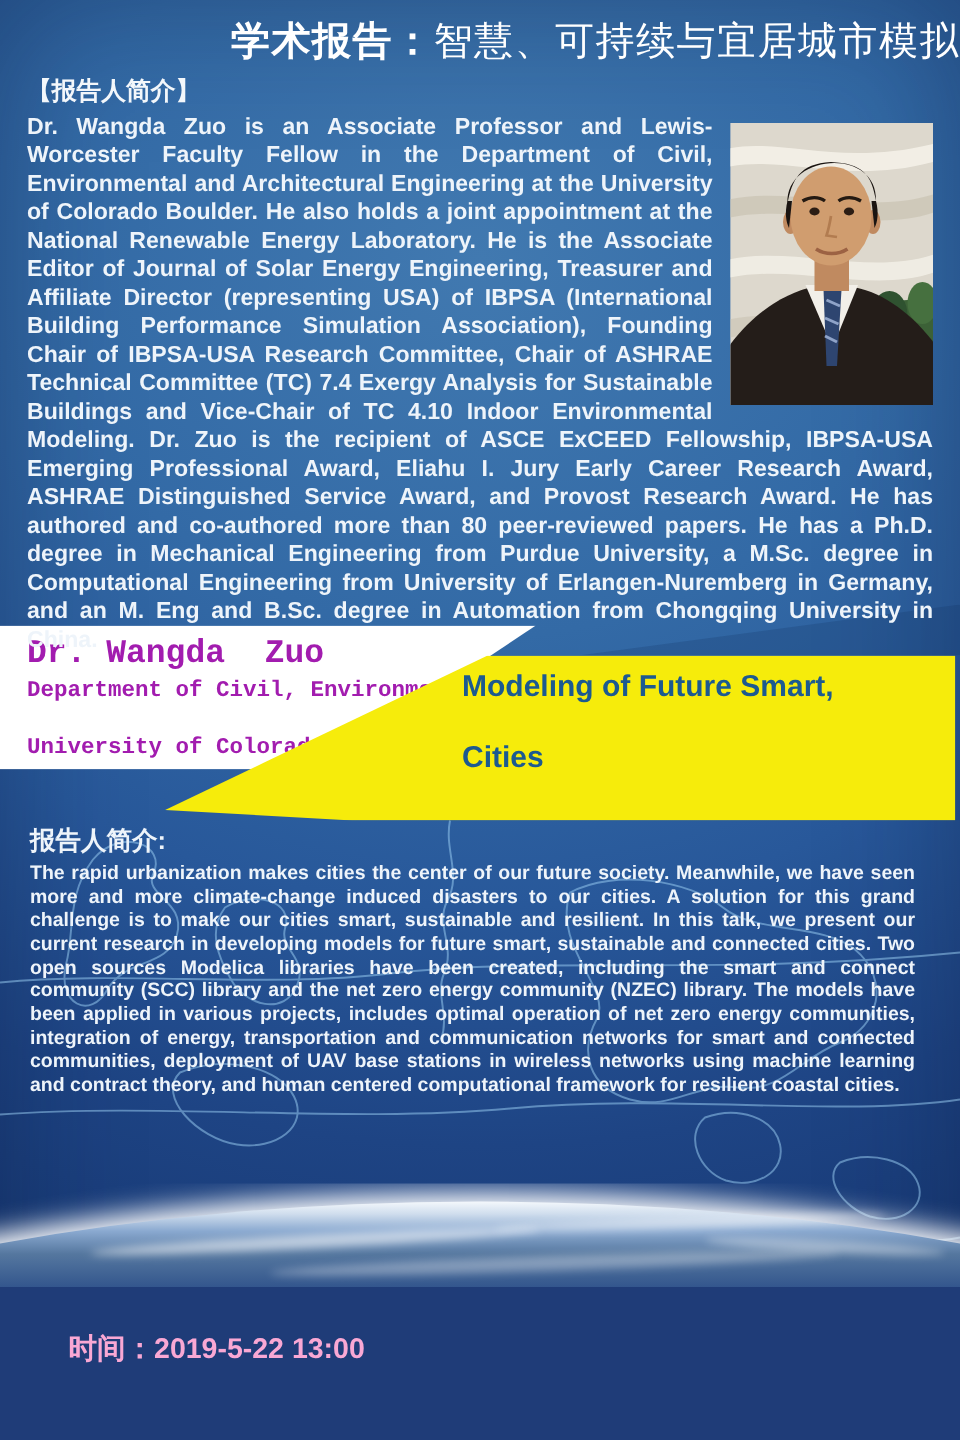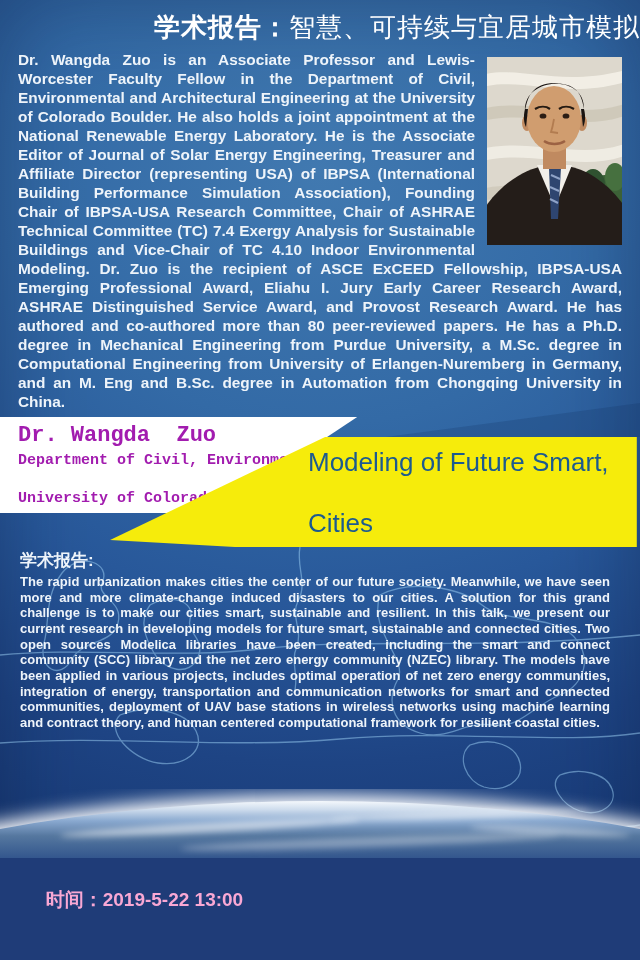--- a/index.html
+++ b/index.html
@@ -25,21 +25,21 @@
   .white-banner-inner{padding:6px 0 0 18px;color:#a21caf;font-family:Liberation Mono, monospace;}
   .speaker-name{font-size:22px;font-weight:700;margin:0 0 3px 0;white-space:pre-wrap;}
   .speaker-dept{font-size:15px;font-weight:700;line-height:1.28;margin:0;}
   
   .diag-shade{position:absolute;left:330px;top:403px;width:310px;height:34px;z-index:1;background:rgba(14,44,92,.20);
     -webkit-clip-path:polygon(18% 100%,100% 0,100% 100%);clip-path:polygon(18% 100%,100% 0,100% 100%);}
   
   .yellow-banner{position:absolute;left:0;top:437px;width:640px;height:110px;z-index:2;background:#f6ec0b;
     -webkit-clip-path:polygon(50.8% 0,99.5% 0,99.5% 100%,36.7% 100%,17.2% 93.6%);
     clip-path:polygon(50.8% 0,99.5% 0,99.5% 100%,36.7% 100%,17.2% 93.6%);}
-  .talk-title{position:absolute;left:308px;top:447px;z-index:3;color:#1c5a90;font-size:26px;font-weight:400;line-height:1.18;}
+  .talk-title{position:absolute;left:308px;top:447px;z-index:3;color:#1c5a90;font-size:20px;font-weight:700;line-height:1.18;}
   
   .abstract{position:absolute;left:20px;top:549px;width:602px;z-index:3;color:#eef4fa;}
   .abstract-heading{font-size:17px;font-weight:700;margin:0;}
   .abstract-text{margin:2px 12px 0 0;font-size:13px;font-weight:700;line-height:1.205;text-align:justify;}
   
   .map-decor{position:absolute;left:0;top:535px;z-index:1;opacity:.5;pointer-events:none;}
   
   .earth-strip{position:absolute;left:0;top:789px;width:640px;height:69px;overflow:hidden;z-index:2;}
   .earth-glow{position:absolute;left:-536px;top:6px;width:1712px;height:764px;border-radius:50%;background:#fff;filter:blur(9px);}
   .earth-globe{position:absolute;left:-530px;top:12px;width:1700px;height:760px;border-radius:50%;
@@ -57,20 +57,21 @@
 </head>
 <body>
 
 <div class="poster">
 
   <div class="header-title">
     <span class="t-label">学术报告：</span><span class="t-rest">智慧、可持续与宜居城市模拟</span>
   </div>
 
   <div class="bio">
+    <p class="bio-heading">【报告人简介】</p>
     <div class="photo">
       <svg width="135" height="188" viewBox="0 0 135 188">
         <rect x="0" y="0" width="135" height="188" fill="#ddd8cd"></rect>
         <path d="M-5,18 C30,8 70,30 135,14 L135,26 C75,42 35,20 -5,30 Z" fill="#f4f1e8" opacity=".9"></path>
         <path d="M-5,52 C40,40 90,64 140,46 L140,58 C95,76 45,52 -5,64 Z" fill="#c9c3b2" opacity=".7"></path>
         <path d="M-5,92 C40,80 95,104 140,86 L140,98 C95,116 45,92 -5,104 Z" fill="#f4f1e8" opacity=".8"></path>
         <path d="M-5,132 C40,120 95,144 140,126 L140,138 C95,156 45,132 -5,144 Z" fill="#c9c3b2" opacity=".6"></path>
         <ellipse cx="118" cy="150" rx="26" ry="32" fill="#3c6137"></ellipse>
         <ellipse cx="106" cy="128" rx="12" ry="16" fill="#2f5230"></ellipse>
         <ellipse cx="128" cy="120" rx="10" ry="14" fill="#46703f"></ellipse>
@@ -125,21 +126,21 @@
   </div>
 
   <div class="yellow-banner"></div>
   <div class="talk-title">
     <span>Modeling of Future Smart,</span><br>
     <br>
     <span>Cities</span>
   </div>
 
   <div class="abstract">
-    <p class="abstract-heading">学术报告:</p>
+    <p class="abstract-heading">报告人简介:</p>
     <p class="abstract-text">The rapid urbanization makes cities the center of our future society. Meanwhile, we have seen more and more climate-change induced disasters to our cities. A solution for this grand challenge is to make our cities smart, sustainable and resilient. In this talk, we present our current research in developing models for future smart, sustainable and connected cities. Two open sources Modelica libraries have been created, including the smart and connect community (SCC) library and the net zero energy community (NZEC) library. The models have been applied in various projects, includes optimal operation of net zero energy communities, integration of energy, transportation and communication networks for smart and connected communities, deployment of UAV base stations in wireless networks using machine learning and contract theory, and human centered computational framework for resilient coastal cities.</p>
   </div>
 
   <div class="earth-strip">
     <div class="earth-glow"></div>
     <div class="earth-globe"></div>
     <div class="cloud c1"></div>
     <div class="cloud c2"></div>
     <div class="cloud c3"></div>
     <div class="cloud c4"></div>

